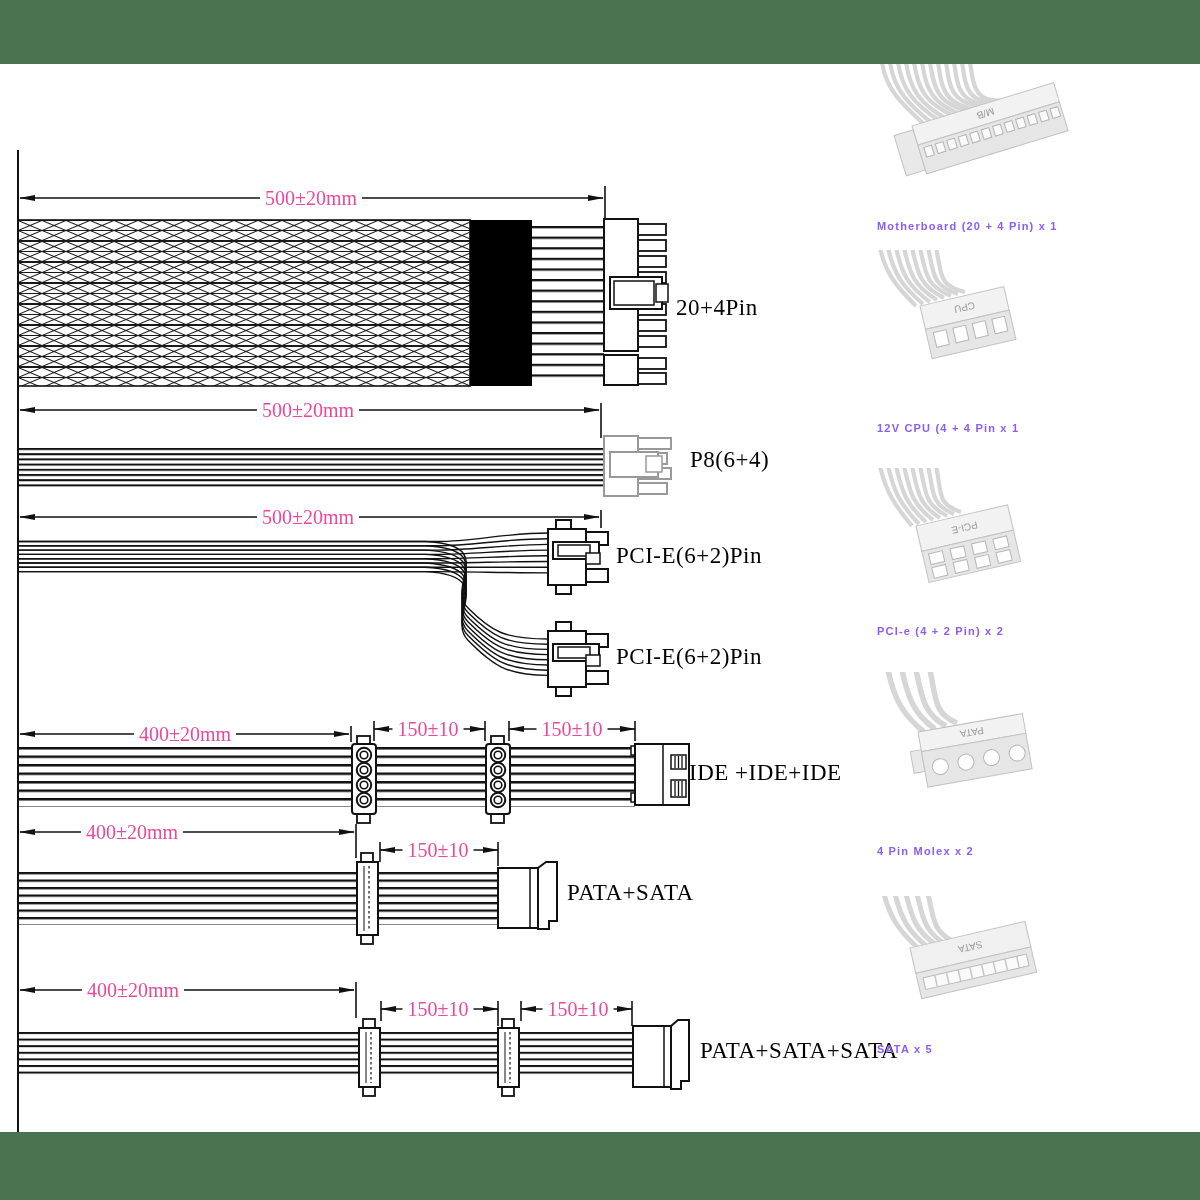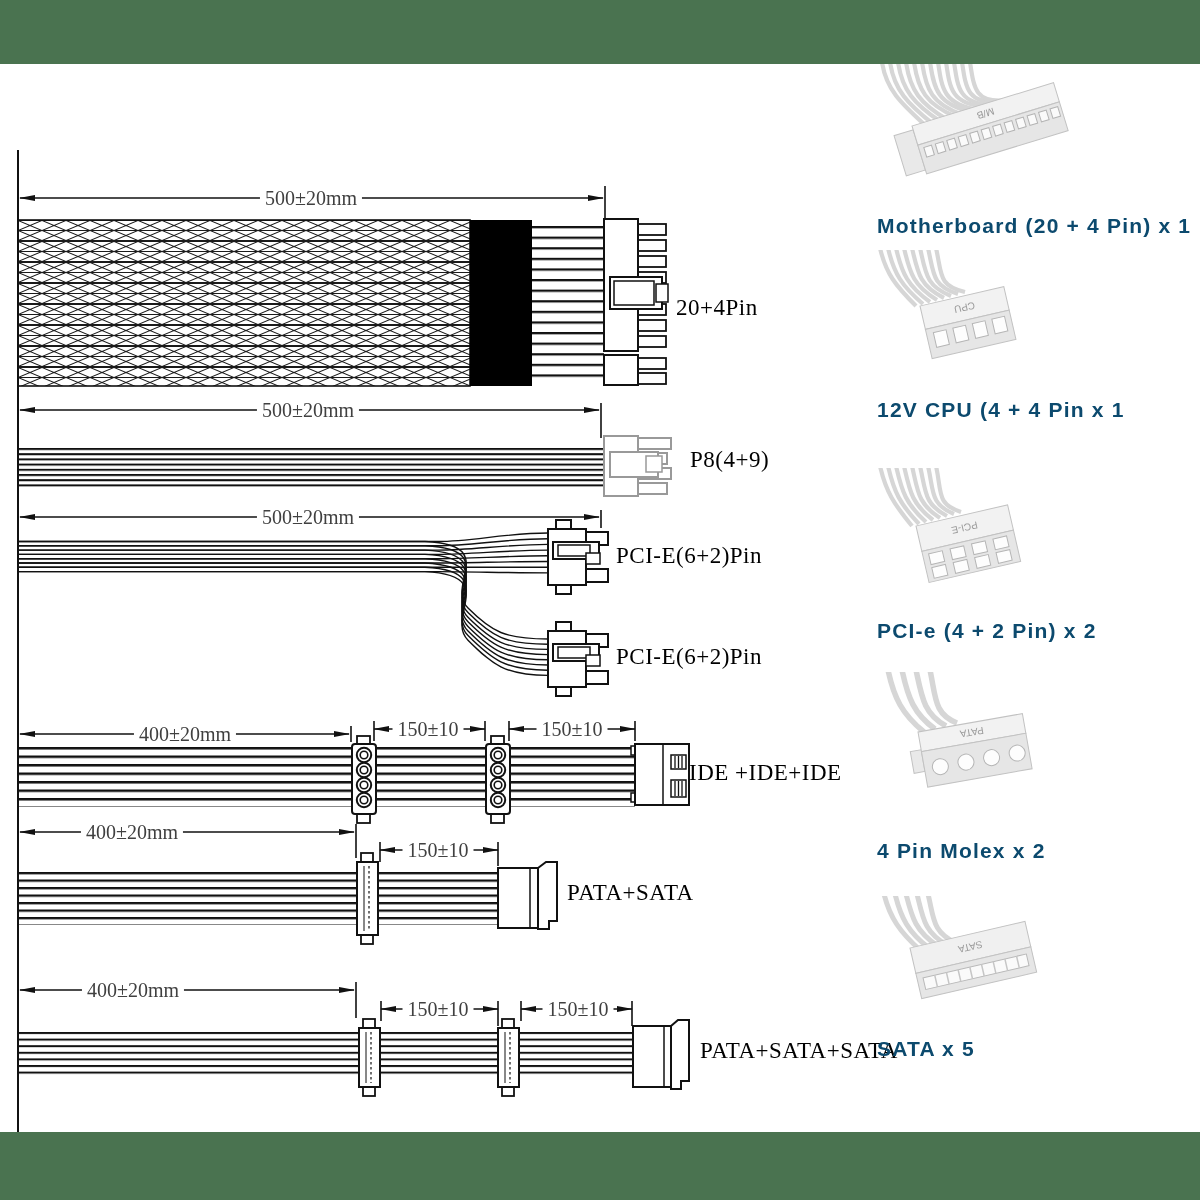--- a/index.html
+++ b/index.html
@@ -4,24 +4,24 @@
 <style>
   html,body{margin:0;padding:0;}
   body{width:1200px;height:1200px;position:relative;background:#fff;overflow:hidden;
        font-family:"Liberation Serif",serif;}
   .band{position:absolute;left:0;width:1200px;background:#4a7350;}
   #band-top{top:0;height:64px;}
   #band-bottom{top:1132px;height:68px;}
   #diagram{position:absolute;top:0;left:0;}
   .lbl{position:absolute;font-size:23px;color:#000;white-space:nowrap;
        transform:translateY(-50%);letter-spacing:.5px;text-align:right;}
-  .dim{position:absolute;font-size:20px;color:#404040;background:#fff;padding:0 5px;
+  .dim{position:absolute;font-size:20px;color:#ec4899;background:#fff;padding:0 5px;
        transform:translate(-50%,-50%);white-space:nowrap;}
   .cap{position:absolute;font-family:"Liberation Sans",sans-serif;font-weight:700;
-       font-size:21px;letter-spacing:1.2px;color:#0c4a6e;white-space:nowrap;
+       font-size:11px;letter-spacing:1.2px;color:#8b5cf6;white-space:nowrap;
        transform:translateY(-50%);}
   .photo{position:absolute;}
 </style>
 </head>
 <body>
 
 <div class="band" id="band-top"></div>
 <div class="band" id="band-bottom"></div>
 
 <svg id="diagram" width="1200" height="1200" viewBox="0 0 1200 1200">
@@ -233,21 +233,21 @@
 <div class="dim" style="left:185px;top:734px">400±20mm</div>
 <div class="dim" style="left:428px;top:729px">150±10</div>
 <div class="dim" style="left:572px;top:729px">150±10</div>
 <div class="dim" style="left:132px;top:832px">400±20mm</div>
 <div class="dim" style="left:438px;top:850px">150±10</div>
 <div class="dim" style="left:133px;top:990px">400±20mm</div>
 <div class="dim" style="left:438px;top:1009px">150±10</div>
 <div class="dim" style="left:578px;top:1009px">150±10</div>
 
 <div class="lbl" style="left:676px;top:308px">20+4Pin</div>
-<div class="lbl" style="left:690px;top:460px">P8(4+9)</div>
+<div class="lbl" style="left:690px;top:460px">P8(6+4)</div>
 <div class="lbl" style="left:616px;top:556px">PCI-E(6+2)Pin</div>
 <div class="lbl" style="left:616px;top:657px">PCI-E(6+2)Pin</div>
 <div class="lbl" style="left:689px;top:773px">IDE +IDE+IDE</div>
 <div class="lbl" style="left:567px;top:893px">PATA+SATA</div>
 <div class="lbl" style="left:700px;top:1051px">PATA+SATA+SATA</div>
 
 <div class="photo" style="left:876px;top:64px;width:212px;height:154px">
   <svg width="212" height="154" viewBox="0 0 212 154">
     <g stroke="#d6d6d6" stroke-width="4.2" fill="none">
       <path d="M6 -2 C10 26 26 40 50 62"></path>
@@ -305,21 +305,21 @@
       <g fill="#fdfdfd" stroke="#b5b5b5">
         <rect x="7" y="29" width="13" height="15"></rect>
           <rect x="27" y="29" width="13" height="15"></rect>
         <rect x="47" y="29" width="13" height="15"></rect>
           <rect x="67" y="29" width="13" height="15"></rect>
       </g>
       <text x="43" y="16" text-anchor="middle" transform="rotate(180 43 12)" font-family="Liberation Sans, sans-serif" font-size="10" fill="#9a9a9a">CPU</text>
     </g>
   </svg>
 </div>
-<div class="cap" style="left:877px;top:410px">12V CPU (4 + 4 Pin x 1</div>
+<div class="cap" style="left:877px;top:428px">12V CPU (4 + 4 Pin x 1</div>
 
 <div class="photo" style="left:876px;top:468px;width:190px;height:145px">
   <svg width="190" height="145" viewBox="0 0 190 145">
     <g stroke="#d6d6d6" stroke-width="4.2" fill="none">
       <path d="M4 -2 C10 24 18 36 36 58"></path>
         <path d="M12 -2 C18 24 24 36 43 56"></path>
       <path d="M20 -2 C26 24 30 36 50 54"></path>
         <path d="M28 -2 C34 24 36 36 57 52"></path>
       <path d="M36 -2 C42 24 42 36 64 50"></path>
         <path d="M44 -2 C50 24 48 36 71 48"></path>

